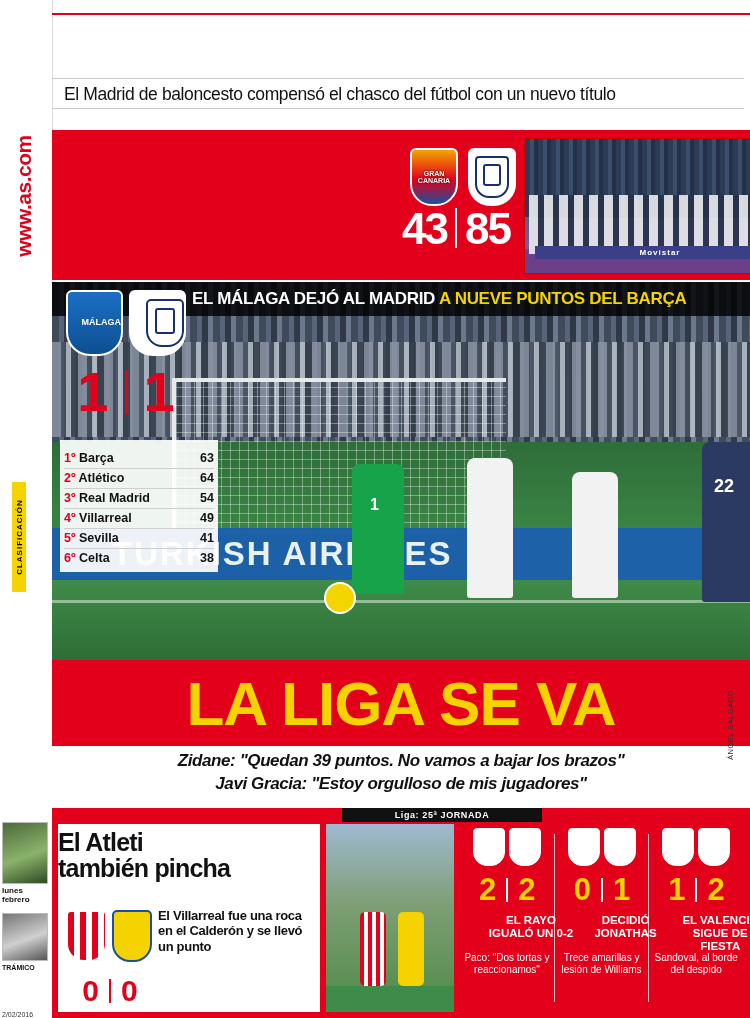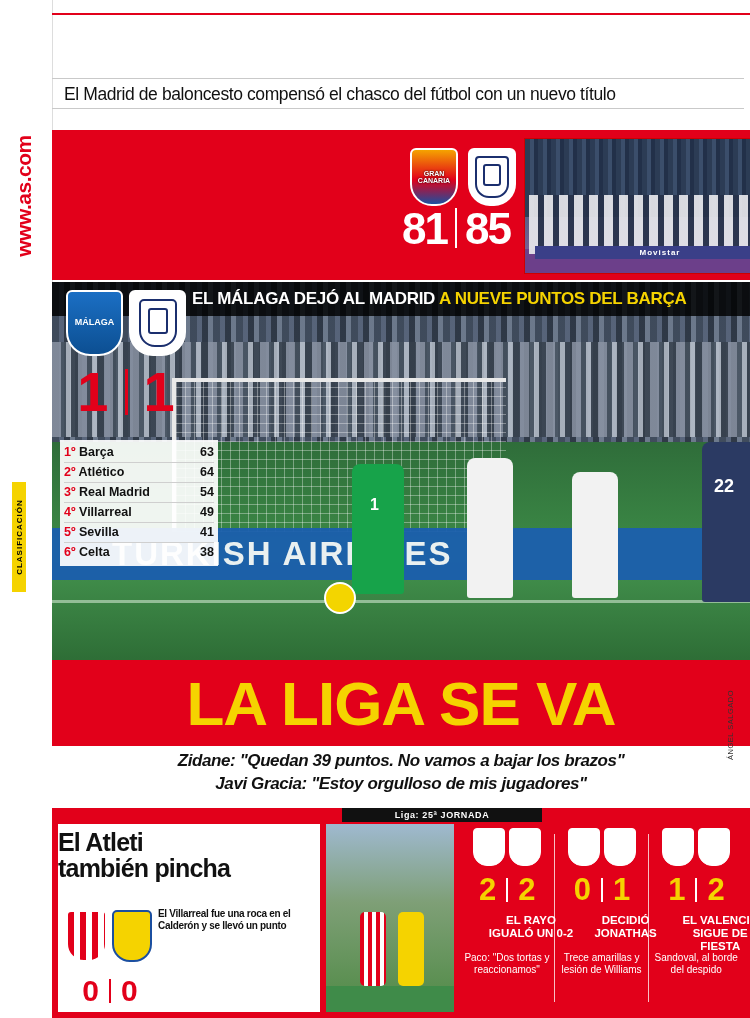--- a/index.html
+++ b/index.html
@@ -105,51 +105,51 @@
   .kp::after{content:"1";position:absolute;left:18px;top:32px;color:#fff;font-size:16px;font-weight:bold;}
   .pl1{position:absolute;left:415px;top:176px;width:46px;height:140px;background:#f2f2f2;border-radius:8px 8px 3px 3px;}
   .pl2{position:absolute;left:520px;top:190px;width:46px;height:126px;background:#f2f2f2;border-radius:8px 8px 3px 3px;}
   .pl3{position:absolute;left:650px;top:160px;width:54px;height:160px;background:#2b3a63;border-radius:8px 8px 3px 3px;}
   .pl3::after{content:"22";position:absolute;left:12px;top:34px;color:#fff;font-size:18px;font-weight:bold;}
 
   .fb-topbar{position:absolute;left:0;top:0;width:698px;height:34px;background:rgba(0,0,0,.82);}
   .fb-topbar .t{position:absolute;left:140px;top:7px;font-size:17px;font-weight:bold;color:#fff;letter-spacing:-0.3px;}
   .fb-topbar .t em{font-style:normal;color:#f5d300;}
   .fb-crests{position:absolute;left:14px;top:8px;width:120px;height:70px;display:flex;gap:6px;}
-  .sm-crest{width:54px;height:62px;border-radius:6px 6px 24px 24px;background:#fff;border:2px solid #fff;display:flex;align-items:center;justify-content:center;overflow:hidden;}
+  .sm-crest{width:54px;height:62px;border-radius:6px 6px 24px 24px;background:#fff;border:2px solid #fff;display:flex;align-items:center;justify-content:flex-end;overflow:hidden;}
   .sm-crest.mal{background:linear-gradient(#1b6fc4,#0c4f92);color:#fff;font-size:9px;font-weight:bold;text-align:center;line-height:1.05;}
   .sm-crest.rmd{background:#fff;}
   .sm-crest.rmd .inner{width:34px;height:44px;border:2px solid #1b2f6e;border-radius:5px 5px 16px 16px;position:relative;}
   .sm-crest.rmd .inner::after{content:"";position:absolute;left:7px;top:7px;width:16px;height:22px;border:2px solid #1b2f6e;border-radius:3px;}
   .fb-score{position:absolute;left:14px;top:82px;width:120px;display:flex;justify-content:center;gap:16px;align-items:center;}
   .fb-score span{color:#e2001a;font-size:56px;font-weight:bold;line-height:1;}
   .fb-score .bar{width:3px;height:46px;background:#e2001a;}
 
   
-  .standings{position:absolute;left:8px;top:158px;width:150px;background:rgba(255,255,255,.92);padding:3px 4px 4px 4px;}
+  .standings{position:absolute;left:8px;top:158px;width:150px;background:rgba(255,255,255,.92);padding:9px 4px 4px 4px;}
   .st-row{display:flex;justify-content:space-between;font-size:12.5px;font-weight:bold;color:#111;line-height:1.52;border-bottom:1px solid #cfcfcf;}
   .st-row:last-child{border-bottom:none;}
   .st-row .pos{color:#e2001a;}
 
   
   .ligaheadline{
     position:absolute;left:52px;top:660px;width:698px;height:86px;background:#e2001a;
     display:flex;align-items:center;justify-content:center;
     color:#f5d300;font-size:62px;font-weight:bold;letter-spacing:-1px;
   }
   .quotes{position:absolute;left:52px;top:746px;width:698px;height:60px;background:#fff;text-align:center;padding-top:4px;}
   .quotes div{font-size:17px;font-weight:bold;color:#111;font-style:italic;line-height:1.35;letter-spacing:-0.4px;}
   .vert-credit{position:absolute;left:726px;top:760px;width:80px;height:12px;transform:rotate(-90deg);transform-origin:left top;font-size:7.5px;color:#333;letter-spacing:.5px;}
 
   
   .bottom{position:absolute;left:52px;top:808px;width:698px;height:210px;background:#e2001a;}
   .liga-tab{position:absolute;left:290px;top:0;width:200px;height:14px;background:#111;color:#fff;font-size:9px;font-weight:bold;display:flex;align-items:center;justify-content:center;letter-spacing:.6px;}
   .bl-left{position:absolute;left:6px;top:16px;width:262px;height:188px;background:#fff;}
   .bl-title{font-size:25px;font-weight:bold;color:#111;text-align:left;line-height:1.02;padding-top:6px;letter-spacing:-0.8px;}
-  .bl-body{position:absolute;left:100px;top:84px;width:150px;font-size:10px;font-weight:bold;color:#111;line-height:1.18;letter-spacing:-0.3px;}
+  .bl-body{position:absolute;left:100px;top:84px;width:150px;font-size:13px;font-weight:bold;color:#111;line-height:1.18;letter-spacing:-0.3px;}
   .bl-crests{position:absolute;left:8px;top:86px;width:86px;height:58px;display:flex;gap:5px;}
   .bl-crests .c{width:40px;height:48px;border-radius:5px 5px 18px 18px;border:2px solid #fff;}
   .bl-crests .atm{background:repeating-linear-gradient(90deg,#e2001a 0 6px,#fff 6px 12px);}
   .bl-crests .vil{background:#f5d300;border:2px solid #1b4fa0;}
   .bl-score{position:absolute;left:8px;top:150px;width:88px;display:flex;justify-content:center;gap:10px;align-items:center;}
   .bl-score span{color:#e2001a;font-size:30px;font-weight:bold;}
   .bl-score .bar{width:2px;height:24px;background:#e2001a;}
   .bl-photo{position:absolute;left:274px;top:16px;width:128px;height:188px;background:linear-gradient(#9fb9d0,#7e9f76 42%,#4f8a45 100%);overflow:hidden;}
   .bl-photo .pl{position:absolute;bottom:26px;width:26px;height:74px;border-radius:5px;}
   .bl-photo .a{left:34px;background:repeating-linear-gradient(90deg,#e2001a 0 4px,#fff 4px 8px);}
@@ -168,41 +168,49 @@
   .coldiv{position:absolute;top:10px;width:1px;height:168px;background:#fff;opacity:.75;}
 </style>
 </head>
 <body>
 
 <div class="page">
 
   <div class="left-rail">
     <div class="rail-domain">www.as.com</div>
     <div class="rail-class">CLASIFICACIÓN</div>
+    <div class="rail-bottom">
+      <div class="rail-thumb"></div>
+      <div class="rail-cap">lunes
+febrero</div>
+      <div class="rail-thumb2"></div>
+      <div class="rail-cap2">TRÁMICO</div>
+      <div class="rail-date">2/02/2016</div>
+    </div>
   </div>
 
   <div class="topline"></div>
 
   <div class="rule1"></div>
   <div class="subhead">El Madrid de baloncesto compensó el chasco del fútbol con un nuevo título</div>
   <div class="rule2"></div>
 
   <div class="masthead">
 
     <div class="bball">
       <div class="bb-crests">
         <div class="crest gc">
           <div class="gctxt">GRAN CANARIA</div>
         </div>
         <div class="crest rm">
             <div class="inner"></div>
           </div>
       </div>
       <div class="bb-score">
-        <span>81</span>
+        <span>43</span>
         <div class="bb-sep"></div>
         <span>85</span>
       </div>
     </div>
 
     <div class="team-photo">
       <div class="tp-crowd"></div>
       <div class="tp-floor"></div>
       <div class="tp-team"></div>
       <div class="tp-banner">Movistar</div>

